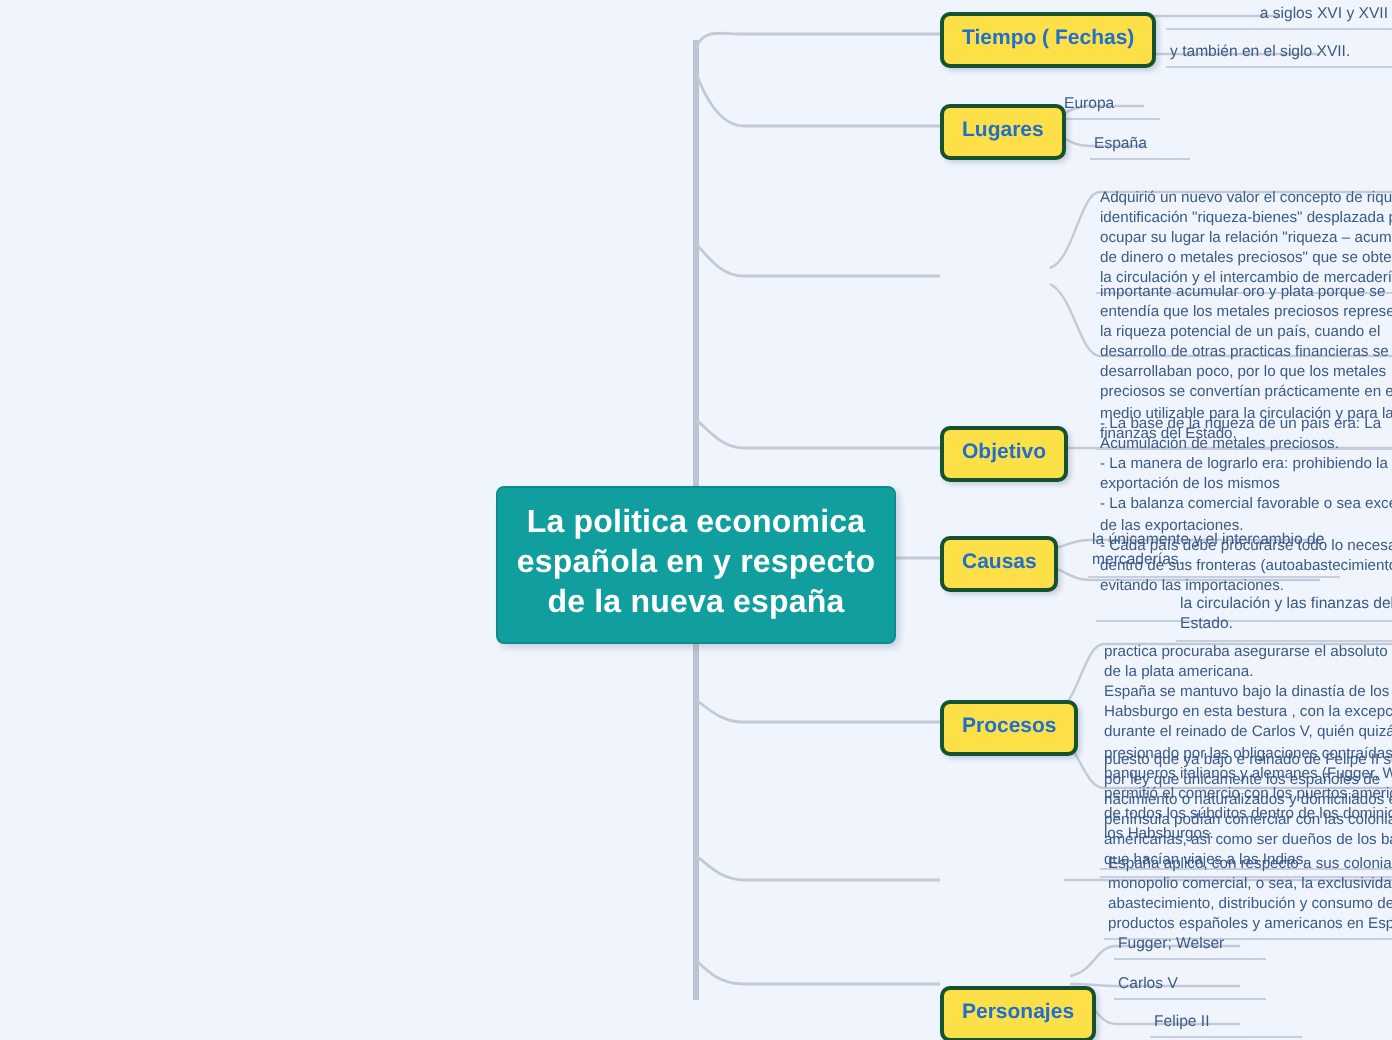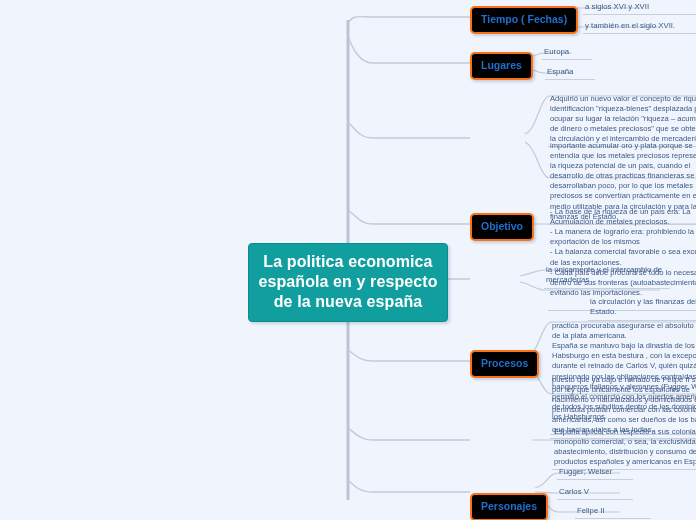--- a/index.html
+++ b/index.html
@@ -38,22 +38,22 @@
     line-height: 1.25;
     text-align: center;
     letter-spacing: .1px;
     box-shadow: 2px 2px 3px rgba(60,80,120,.20);
     z-index: 5;
   }
 
   
   .branch-node {
     position: absolute;
-    background: #000000;
-    border: 2px solid #f97316;
+    background: #fde047;
+    border: 2px solid #14532d;
     border-radius: 5px;
     color: #1f6fd0;
     font-weight: bold;
     font-size: 10.5px;
     line-height: 1;
     white-space: nowrap;
     padding: 6px 9px 7px 9px;
     box-shadow: 1.5px 1.5px 2.5px rgba(60,80,120,.22);
     z-index: 4;
     text-align: right;
@@ -128,37 +128,40 @@
 
   <div class="branch-node" style="left:470px; top:6px;">
     <span>Tiempo ( Fechas)</span>
   </div>
   <div class="branch-node" style="left:470px; top:52px;">
     <span>Lugares</span>
   </div>
   <div class="branch-node" style="left:470px; top:213px;">
     <span>Objetivo</span>
   </div>
+  <div class="branch-node" style="left:470px; top:268px;">
+    <span>Causas</span>
+  </div>
   <div class="branch-node" style="left:470px; top:350px;">
     <span>Procesos</span>
   </div>
   <div class="branch-node" style="left:470px; top:493px;">
     <span>Personajes</span>
   </div>
 
-  <div class="leaf short" style="left:583px; top:2px; width:113px;">
+  <div class="leaf short" style="left:583px; top:2px; width:113px;text-align:right;">
     <span class="leaf-text">a siglos XVI y XVII</span>
     <span class="rule"></span>
   </div>
   <div class="leaf short" style="left:583px; top:21px; width:113px;">
     <span class="leaf-text">y también en el siglo XVII.</span>
     <span class="rule"></span>
   </div>
 
-  <div class="leaf short" style="left:542px; top:47px; width:50px;">
+  <div class="leaf short" style="left:530px; top:47px; width:50px;">
     <span class="leaf-text">Europa</span>
     <span class="rule"></span>
   </div>
   <div class="leaf short" style="left:545px; top:67px; width:50px;">
     <span class="leaf-text">España</span>
     <span class="rule"></span>
   </div>
 
   <div class="leaf" style="left:548px; top:94px; width:176px;">
     <span class="leaf-text">Adquirió un nuevo valor el concepto de riqueza, la identificación "riqueza-bienes" desplazada para ocupar su lugar la relación "riqueza – acumulación de dinero o metales preciosos" que se obtenían de la circulación y el intercambio de mercaderías.</span>

